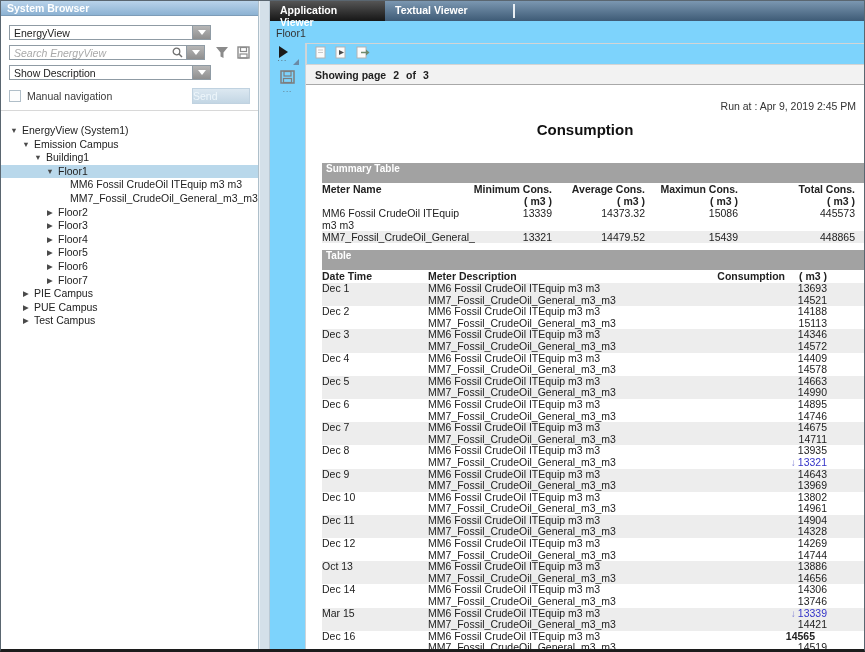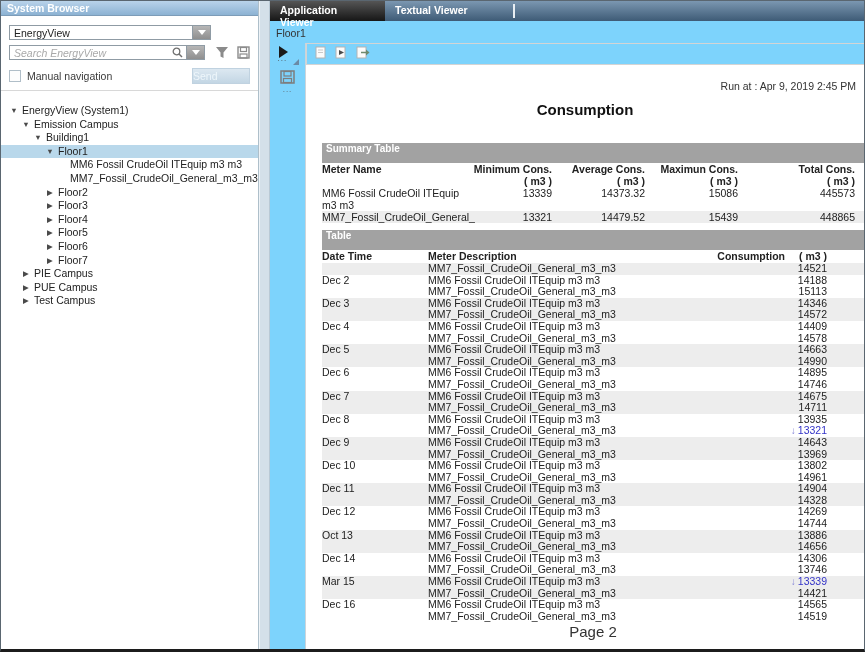--- a/index.html
+++ b/index.html
@@ -109,20 +109,28 @@
           </span>
           <span class="icon-gray">
             <svg width="13" height="13" viewBox="0 0 13 13">
                 <rect x="1" y="1" width="11" height="11" fill="none" stroke="#8b8b8b" stroke-width="1.4"></rect>
                 <rect x="3.5" y="1.5" width="6" height="4" fill="none" stroke="#8b8b8b" stroke-width="1.2"></rect>
                 <rect x="3" y="8" width="7" height="4" fill="none" stroke="#8b8b8b" stroke-width="1.2"></rect>
               </svg>
           </span>
         </div>
       </div>
+      <div class="ctl-row">
+        <div class="dd">
+          <span class="dd-text">Show Description</span>
+          <span class="dd-btn">
+              <span class="tri"></span>
+            </span>
+        </div>
+      </div>
       <div class="chk-row">
         <span class="checkbox"></span>
         <span class="chk-label">Manual navigation</span>
         <span class="send-btn">Send</span>
       </div>
     </div>
     <div class="tree" id="tree">
         <div class="tree-row" style="padding-left: 8px;">
           <span class="expander">▼</span>
           <span>EnergyView (System1)</span>
@@ -224,20 +232,26 @@
                 <polygon points="4,4 9,6.5 4,9" fill="#4a4a4a"></polygon>
               </svg>
           </span>
           <span>
             <svg width="14" height="13" viewBox="0 0 14 13">
                 <rect x="1" y="1" width="9" height="11" fill="#fbfbfb" stroke="#b3b3b3" stroke-width="1"></rect>
                 <polyline points="5,6.5 12,6.5" stroke="#6e8a6e" stroke-width="1.5" fill="none"></polyline>
                 <polygon points="10,3.5 13.5,6.5 10,9.5" fill="#6e8a6e"></polygon>
               </svg>
           </span>
+        </div>
+        <div class="showing-bar">
+          <span>Showing page</span>
+          <span>2</span>
+          <span>of</span>
+          <span>3</span>
         </div>
         <div class="report">
           <div class="runat">Run at : Apr 9, 2019 2:45 PM</div>
           <div class="rpt-title">Consumption</div>
           <div class="rpt-content">
             <div class="section-bar">Summary Table</div>
             <table class="sum-tbl">
               <colgroup>
                   <col style="width:150px">
                   <col style="width:80px">
@@ -283,20 +297,25 @@
                 <tr>
                   <th class="lft">Date Time</th>
                   <th class="lft">Meter Description</th>
                   <th style="padding-right:38px;">
                     <span class="cons-head">Consumption</span><span class="unit-head">( m3 )</span>
                   </th>
                 </tr>
               </thead>
               <tbody id="detail-body">
                   <tr class="stripe">
+                    <td>Dec 1</td>
+                    <td>MM6 Fossil CrudeOil ITEquip m3 m3</td>
+                    <td class="num" style="padding-right: 38px;">13693</td>
+                  </tr>
+                  <tr class="stripe">
                     <td></td>
                     <td>MM7_Fossil_CrudeOil_General_m3_m3</td>
                     <td class="num" style="padding-right: 38px;">14521</td>
                   </tr>
                   <tr>
                     <td>Dec 2</td>
                     <td>MM6 Fossil CrudeOil ITEquip m3 m3</td>
                     <td class="num" style="padding-right: 38px;">14188</td>
                   </tr>
                   <tr>
@@ -430,21 +449,21 @@
                     <td class="num" style="padding-right: 38px;"><span class="hl-arrow">↓</span><span class="hl-val">13339</span></td>
                   </tr>
                   <tr class="stripe">
                     <td></td>
                     <td>MM7_Fossil_CrudeOil_General_m3_m3</td>
                     <td class="num" style="padding-right: 38px;">14421</td>
                   </tr>
                   <tr>
                     <td>Dec 16</td>
                     <td>MM6 Fossil CrudeOil ITEquip m3 m3</td>
-                    <td class="num" style="padding-right: 38px;">14565</td>
+                    <td class="num" style="padding-right: 50px; font-weight: bold;">14565</td>
                   </tr>
                   <tr>
                     <td></td>
                     <td>MM7_Fossil_CrudeOil_General_m3_m3</td>
                     <td class="num" style="padding-right: 38px;">14519</td>
                   </tr>
                 </tbody>
             </table>
             <div class="page-footer">Page 2</div>
           </div>

